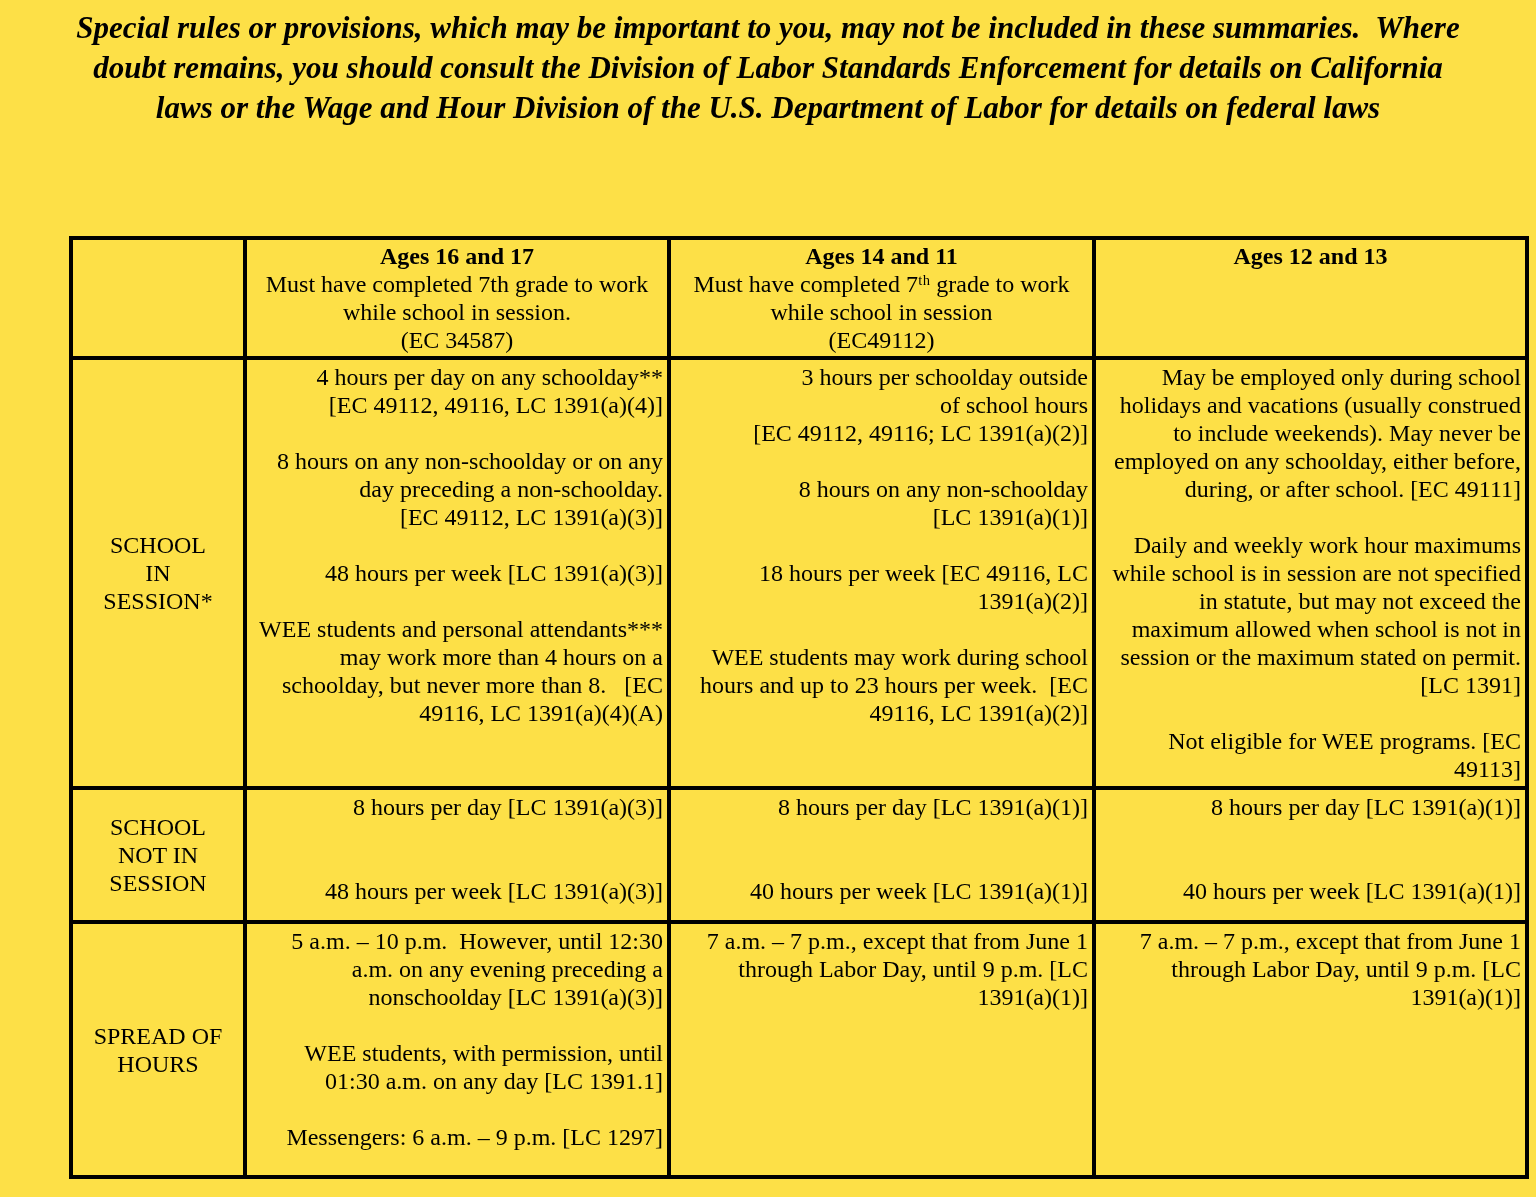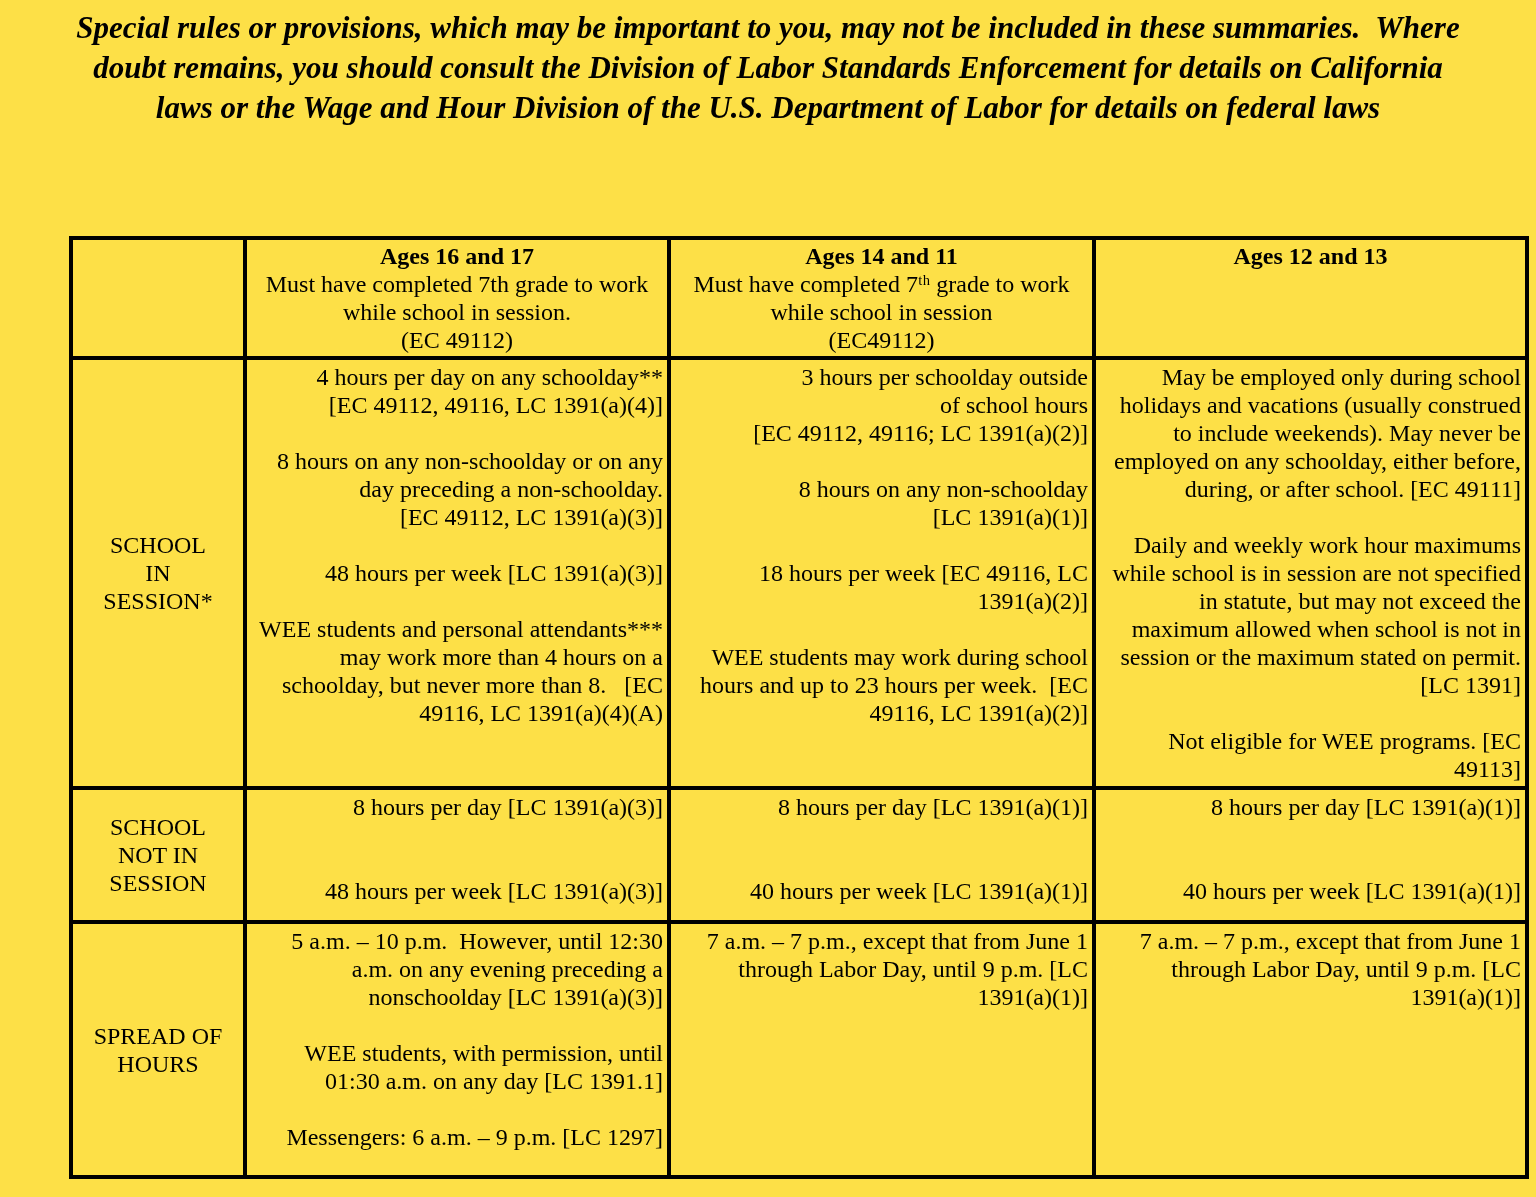--- a/index.html
+++ b/index.html
@@ -93,21 +93,21 @@
       <col style="width:433px">
     </colgroup>
 
     <tbody>
         <tr>
       <td class="corner"></td>
       <th class="col-header">
         <div class="col-title">Ages 16 and 17</div>
         <div class="col-sub">Must have completed 7th grade to work
 while school in session.
-(EC 49112)</div>
+(EC 34587)</div>
       </th>
       <th class="col-header">
         <div class="col-title">Ages 14 and 11</div>
         <div class="col-sub">Must have completed 7ᵗʰ grade to work
 while school in session
 (EC49112)</div>
       </th>
       <th class="col-header">
         <div class="col-title">Ages 12 and 13</div>
         <div class="col-sub"></div>

